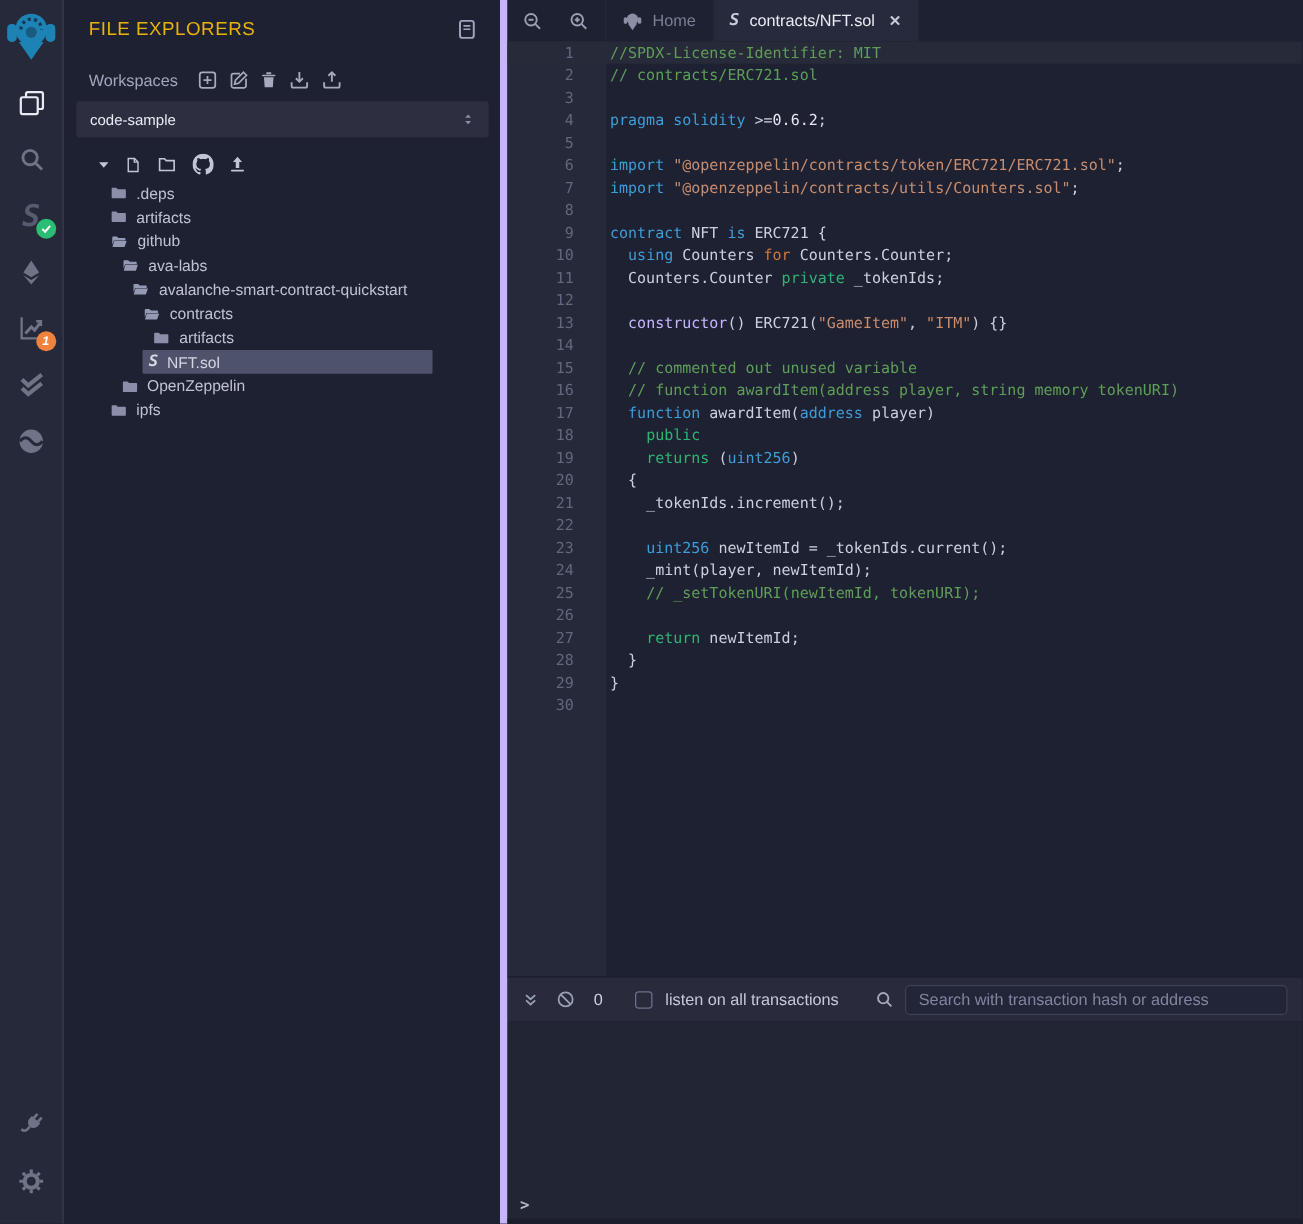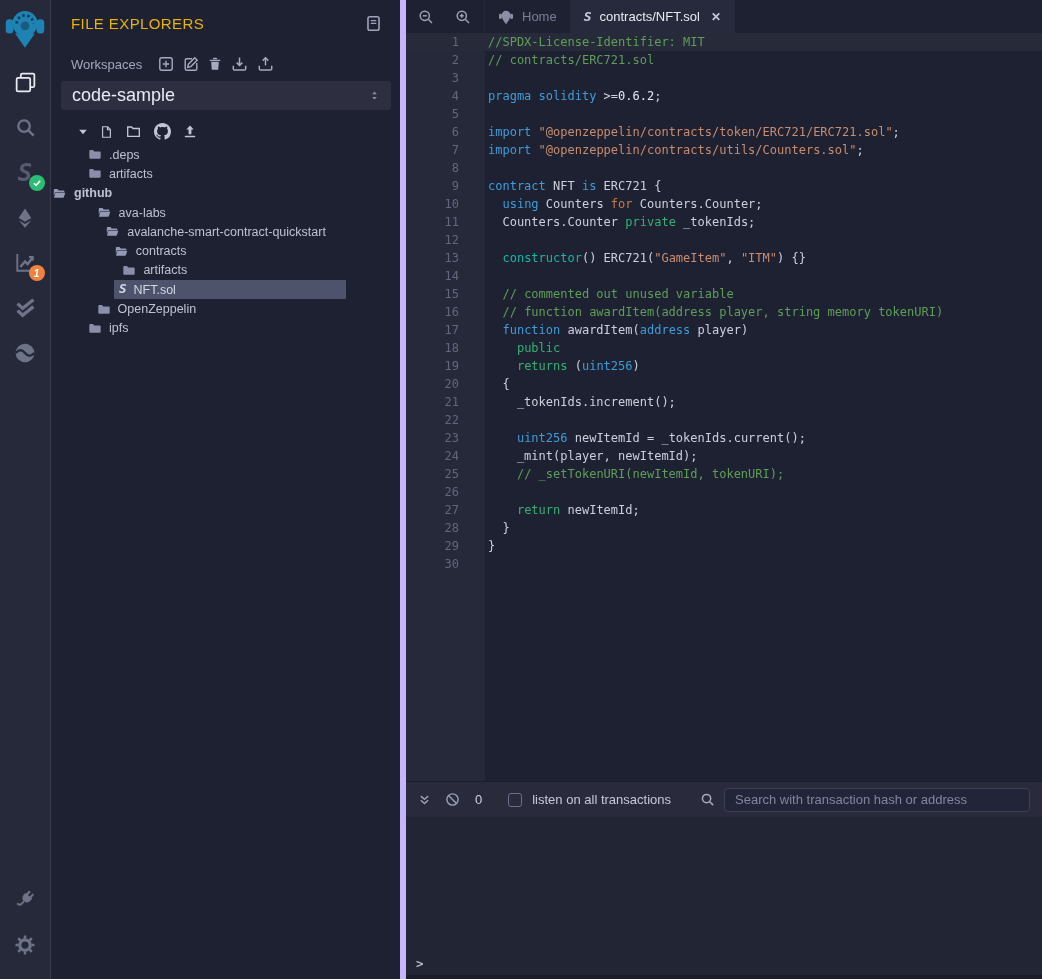--- a/index.html
+++ b/index.html
@@ -32,21 +32,21 @@
   .fp-header { display:flex; align-items:center; justify-content:space-between;
                padding:15px 18px 0 19px; }
   .fp-title { font-size:15px; font-weight:500; letter-spacing:.4px; color:#eab308; }
   .book-btn { color:#9ea2bc; cursor:pointer; display:flex; }
   .ws-row { display:flex; align-items:center; margin-top:24px; padding:0 18px 0 19px; }
   .ws-label { font-size:13px; color:#a3a7bd; }
   .ws-actions { display:flex; align-items:center; gap:9px; margin-left:16px; color:#a6aabf; }
   .ws-actions .icon-btn { display:flex; cursor:pointer; }
   .ws-select { margin:9px 9px 0 9px; height:29px; background:#2d2f41; border-radius:3px;
                display:flex; align-items:center; padding:0 11px; cursor:pointer; }
-  .ws-select .val { font-size:18px; color:#e8eaf3; flex:1; }
+  .ws-select .val { font-size:12px; color:#e8eaf3; flex:1; }
   .ws-select .caret { color:#8c90a8; display:flex; }
   .tree-toolbar { display:flex; align-items:center; gap:12px; margin-top:13px;
                   padding-left:26px; color:#c2c5d5; }
   .tree-toolbar .icon-btn { display:flex; cursor:pointer; }
   .tree { margin-top:5px; font-size:12.5px; }
   .tree-row { height:19.3px; display:flex; align-items:center; cursor:pointer;
               white-space:nowrap; color:#bfc2d3; }
   .tree-row .t-icon { display:flex; margin-right:7px; color:#8a8ea9; }
   .tree-row .t-icon.open { color:#959ab4; }
   .tree-row.selected-row { }
@@ -78,21 +78,21 @@
           font-family:"DejaVu Sans Mono", monospace; font-size:12px; cursor:text; }
   .line.active { background:#272a39; }
   .ln { width:53px; text-align:right; color:#62677e; flex:none; }
   .lc { padding-left:29px; white-space:pre; flex:1; }
   .tok-plain   { color:#ccd0dd; }
   .tok-comment { color:#5f9e58; }
   .tok-kw      { color:#3e9cd6; }
   .tok-ctrl    { color:#c87a43; }
   .tok-str     { color:#c88d6e; }
   .tok-green   { color:#32b273; }
-  .tok-pink    { color:#14b8a6; }
+  .tok-pink    { color:#c4b5fd; }
   .tok-num     { color:#e6e8f2; font-weight:normal; }
 
   
   .terminal { position:absolute; left:0; right:0; bottom:0; height:198px; }
   .termbar { height:36px; background:#292b3d; border-top:1px solid #1b1d2b;
              display:flex; align-items:center; padding:0 12px; }
   .termbar .icon-btn { display:flex; color:#9aa0b5; cursor:pointer; }
   .term-count { margin-left:15px; font-size:13px; color:#ced1e0; }
   .term-check { width:14px; height:14px; border:1px solid #6b7089; border-radius:3px;
                 margin-left:26px; cursor:pointer; background:transparent; flex:none; }
@@ -299,21 +299,21 @@
           <span class="t-label">.deps</span>
         </div>
         <div class="tree-row" style="padding-left: 36px;">
           <span class="t-icon">
             <svg width="14" height="13" viewBox="0 0 16 16" fill="currentColor">
               <path d="M1 3.6c0-.6.4-1 1-1h3.5l1.6 1.6H14c.6 0 1 .4 1 1v6.9c0 .6-.4 1-1 1H2c-.6 0-1-.4-1-1z"></path>
             </svg>
           </span>
           <span class="t-label">artifacts</span>
         </div>
-        <div class="tree-row" style=" font-weight: bold;">
+        <div class="tree-row" style="padding-left: 36px;">
           <span class="t-icon open">
             <svg width="15" height="13" viewBox="0 0 16 16" fill="currentColor">
               <path d="M1 3.6c0-.6.4-1 1-1h3.5l1.6 1.6H13c.6 0 1 .4 1 1V6.6H2.6L1 11z"></path>
               <path d="M2.9 7.2h12.3l-1.9 5.3c-.15.4-.5.6-.9.6H1.2z"></path>
             </svg>
           </span>
           <span class="t-label">github</span>
         </div>
         <div class="tree-row" style="padding-left: 44.6px;">
           <span class="t-icon open">

